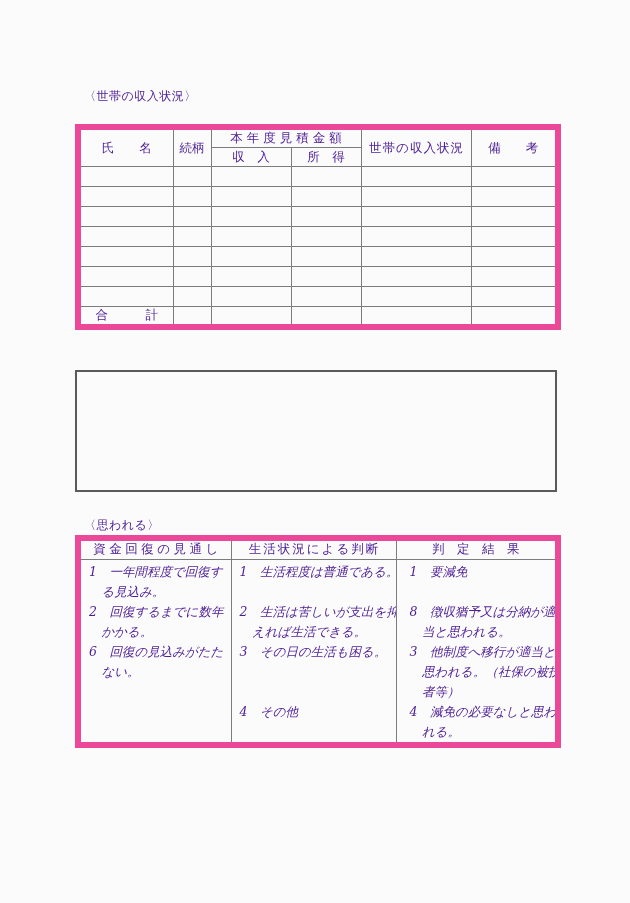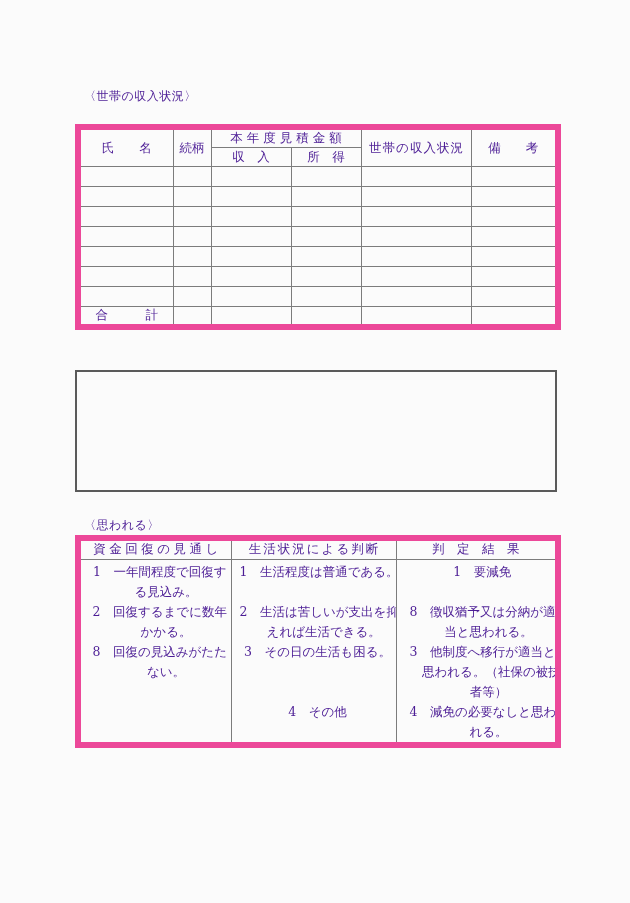--- a/index.html
+++ b/index.html
@@ -58,22 +58,23 @@
     font-size: 12.5px;
     padding: 4px 6px;
   }
 
   
   .judgment-table { left: 75px; top: 535px; width: 480px; }
   .judgment-table .head-r { height: 21px; }
   .judgment-table .body-cell {
     vertical-align: top;
     height: 177px;
-    text-align: center;
+    text-align: left;
     padding: 2px 0 0 0;
+    font-style: italic;
   }
   .line {
     height: 20px;
     line-height: 20px;
     font-size: 12.5px;
     padding-left: 8px;
     white-space: nowrap;
   }
   .body-cell-3 .line { padding-left: 13px; }
 
@@ -222,21 +223,21 @@
         </th>
       </tr>
     </thead>
     <tbody>
       <tr>
         <td class="body-cell body-cell-1">
             <div class="line">1　一年間程度で回復す</div>
             <div class="line">　る見込み。</div>
             <div class="line">2　回復するまでに数年</div>
             <div class="line">　かかる。</div>
-            <div class="line">8　回復の見込みがたた</div>
+            <div class="line">6　回復の見込みがたた</div>
             <div class="line">　ない。</div>
           </td>
         <td class="body-cell body-cell-2">
             <div class="line">1　生活程度は普通である。</div>
             <div class="line">&nbsp;</div>
             <div class="line">2　生活は苦しいが支出を抑</div>
             <div class="line">　えれば生活できる。</div>
             <div class="line">3　その日の生活も困る。</div>
             <div class="line">&nbsp;</div>
             <div class="line">&nbsp;</div>

